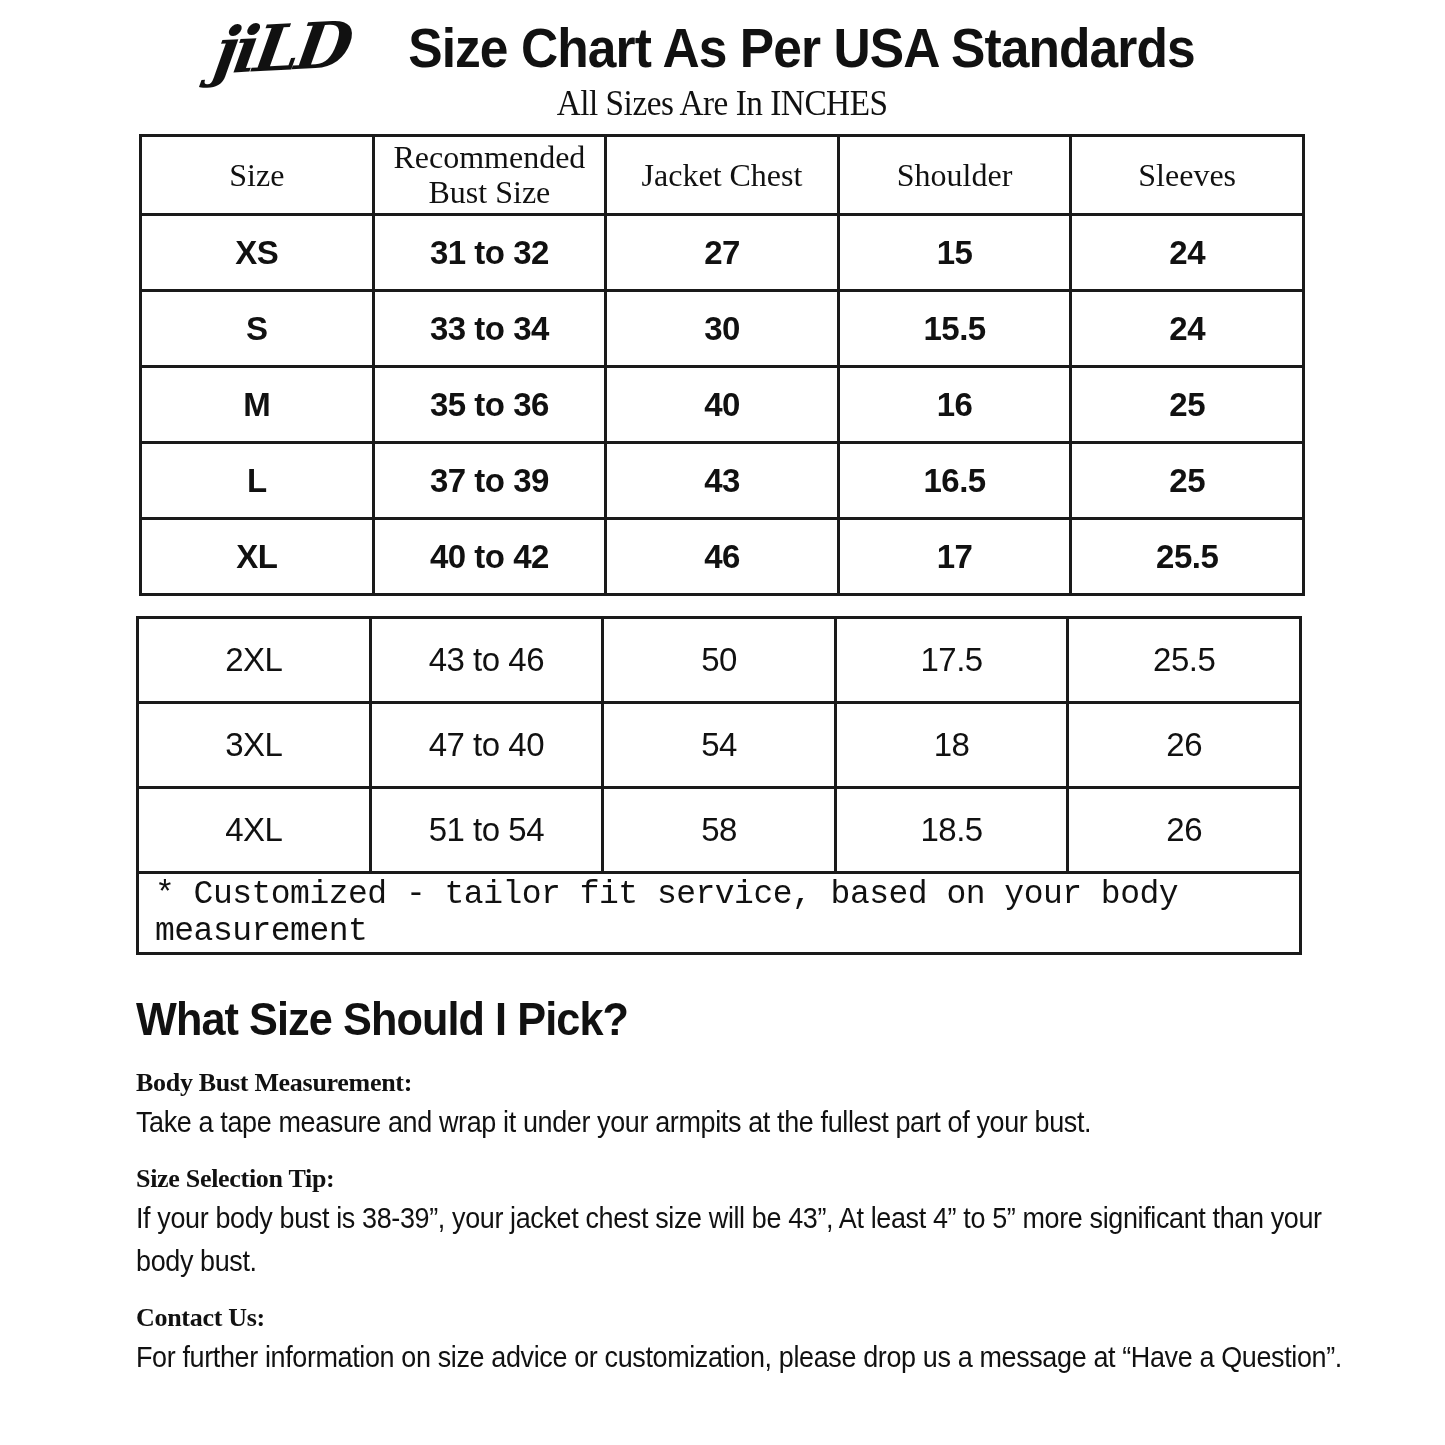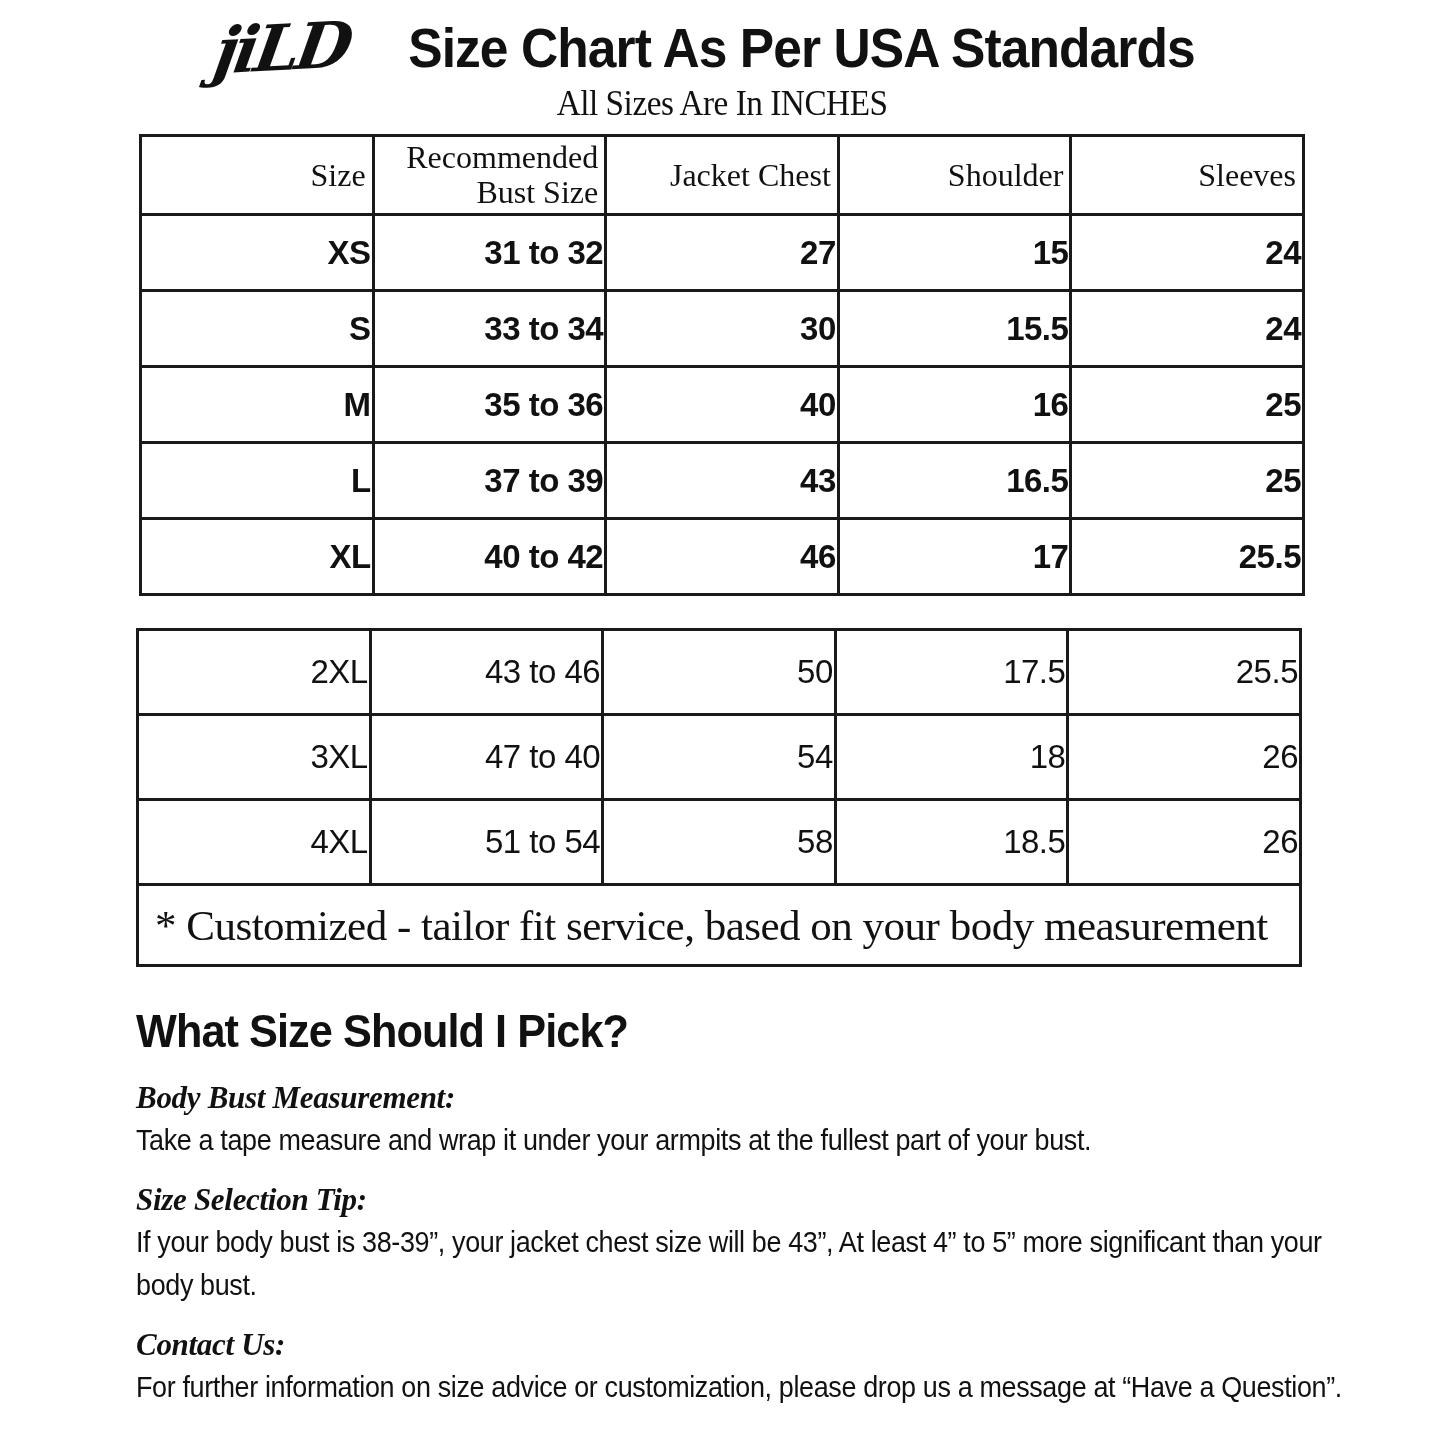--- a/index.html
+++ b/index.html
@@ -31,55 +31,55 @@
   }
   .subtitle{
     margin-top:4px;font-size:35px;letter-spacing:-0.5px;
     display:block;
     font-family:Liberation Serif, serif;
   }
   .subtitle-inner{display:inline-block;transform:scaleX(0.95);transform-origin:center;}
 
   
   table{border-collapse:collapse;table-layout:fixed;width:1166px;}
-  td{border:3px solid #1a1a1a;text-align:right;vertical-align:middle;overflow:hidden;}
+  td{border:3px solid #1a1a1a;text-align:center;vertical-align:middle;overflow:hidden;}
   .size-table{margin:10px 0 0 139px;}
   .size-table td.head{
     height:76px;
     font-family:"Liberation Serif", serif;
     font-size:32px;line-height:1.08;
     padding:0 6px;
   }
   .size-table td.data{height:71px;font-size:33px;letter-spacing:-0.5px;font-weight:bold;}
 
   .plus-heading{
     margin:26px 0 0 143px;
     font-family:"Liberation Serif", serif;
     font-weight:bold;font-size:34px;letter-spacing:-0.5px;
   }
-  .plus-table{margin:32px 0 0 136px;padding-left:35px;}
+  .plus-table{margin:20px 0 0 136px;padding-left:35px;}
   .plus-table td.data{height:80px;font-size:33px;letter-spacing:-0.5px;}
   .plus-table td.footnote{
     height:76px;text-align:left;
-    font-family:Liberation Serif, serif;
-    font-size:43px;letter-spacing:-0.5px;
+    font-family:Liberation Mono, monospace;
+    font-size:33px;letter-spacing:-0.5px;
     padding-left:16px;
   }
 
   
   .guide{margin:36px 0 0 136px;width:1300px;}
   .guide-heading{
     font-weight:bold;font-size:47px;letter-spacing:-1px;
     display:inline-block;transform:scaleX(0.92);transform-origin:left;
     white-space:nowrap;
   }
   .section-title{
     margin-top:22px;
     font-family:"Liberation Serif", serif;
-    font-weight:bold;font-size:31px;letter-spacing:-0.3px;font-style:italic;
+    font-weight:bold;font-size:26px;letter-spacing:-0.3px;
   }
   .section-line{
     margin-top:6px;
     font-size:29px;line-height:1.3;letter-spacing:-0.4px;
     display:block;transform:scaleX(0.93);transform-origin:left;
     white-space:nowrap;
   }
 </style>
 </head>
 <body>

